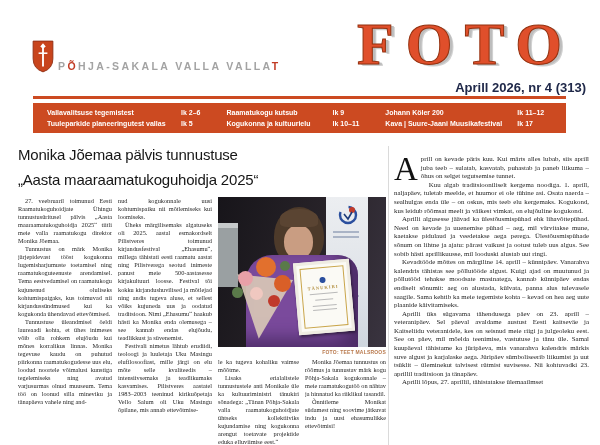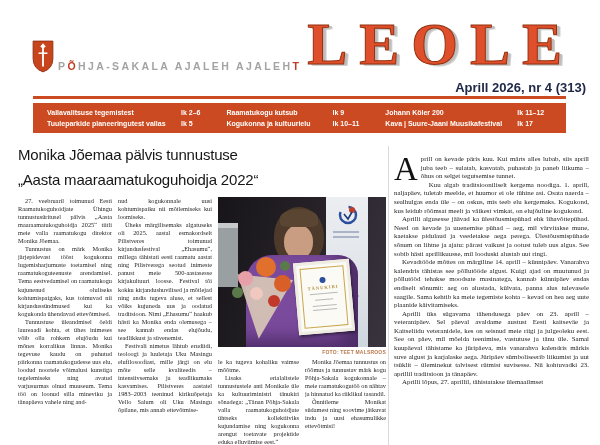--- a/index.html
+++ b/index.html
@@ -114,22 +114,22 @@
 <div id="page">
 
   <div id="coat">
     <svg width="22" height="33" viewBox="0 0 20 30">
       <path d="M1 1 h18 v16 q0 9 -9 12 q-9 -3 -9 -12 z" fill="#c8441c" stroke="#8e2f14" stroke-width="0.8"></path>
       <path d="M10 6 v18" stroke="#ffffff" stroke-width="1.7"></path>
       <path d="M6 12 h8" stroke="#ffffff" stroke-width="1.4"></path>
       <path d="M10 3 l2.5 3 -2.5 2 -2.5 -2 z" fill="#ffffff"></path>
     </svg>
   </div>
-  <div id="tagline"><span>P</span><span class="red">Õ</span><span>HJA-SAKALA AJALEH AJALEH</span><span class="red">T</span></div>
-  <div id="logo">LEOLE</div>
+  <div id="tagline"><span>P</span><span class="red">Õ</span><span>HJA-SAKALA VALLA VALLA</span><span class="red">T</span></div>
+  <div id="logo">FOTO</div>
   <div id="issue">Aprill 2026, nr 4 (313)</div>
   <div id="toprule"></div>
 
   <div id="idxbar">
     <div class="idx-group g1">
       <div class="idx-row">
         <span class="idx-label">Vallavalitsuse tegemistest</span>
         <span class="idx-page">lk 2–6</span>
       </div>
       <div class="idx-row">
@@ -154,21 +154,21 @@
       </div>
       <div class="idx-row">
         <span class="idx-label">Kava | Suure-Jaani Muusikafestival</span>
         <span class="idx-page">lk 17</span>
       </div>
     </div>
   </div>
 
   <div id="headline">
     <div>Monika Jõemaa pälvis tunnustuse</div>
-    <div>„Aasta maaraamatukoguhoidja 2022“</div>
+    <div>„Aasta maaraamatukoguhoidja 2025“</div>
   </div>
 
   <div id="article">
     <div class="col bodytext">
         <p>27. veebruaril toimunud Eesti Raamatukoguhoidjate Ühingu tunnustusüritusel pälvis „Aasta maaraamatukoguhoidja 2025“ tiitli meie valla raamatukogu direktor Monika Jõemaa.</p>
         <p>Tunnustus on märk Monika järjepidevast tööst kogukonna lugemisharjumuste toetamisel ning raamatukoguteenuste arendamisel. Tema eestvedamisel on raamatukogu kujunenud oluliseks kohtumispaigaks, kus toimuvad nii kirjandussündmused kui ka kogukonda ühendavad ettevõtmised.</p>
         <p>Tunnustuse üleandmisel öeldi laureaadi kohta, et ühes inimeses võib olla rohkem elujõudu kui mõnes korralikus linnas. Monika tegevuse kaudu on puhutud piirkonna raamatukogudesse uus elu, loodud noortele võimalusi kunstiga tegelemiseks ning avatud varjusurmas olnud muuseum. Tema töö on loonud silla mineviku ja tänapäeva vahele ning and-</p>
       </div>
     <div class="col bodytext cont">
         <p>nud kogukonnale uusi kohtumispaiku nii mõtlemiseks kui loomiseks.</p>

